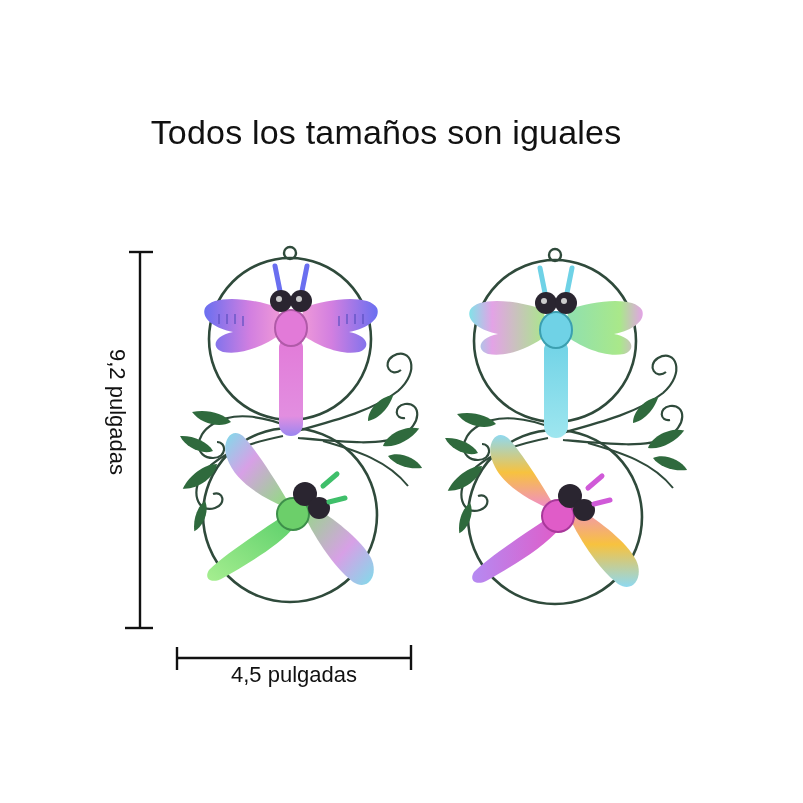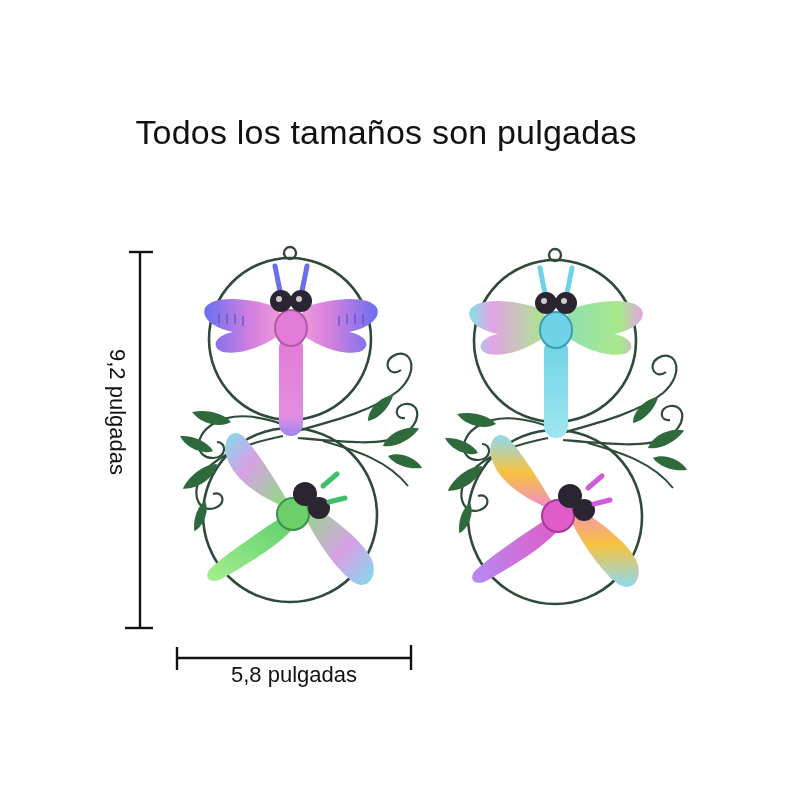--- a/index.html
+++ b/index.html
@@ -20,21 +20,21 @@
     }
     .hlabel {
       position: absolute; left: 177px; top: 662px; width: 234px; text-align: center;
       font-size: 22px; color: #111;
     }
     svg.art { position: absolute; left: 0; top: 0; }
   </style>
 </head>
 <body>
 
-<div class="title">Todos los tamaños son pulgadas</div>
+<div class="title">Todos los tamaños son iguales</div>
 
 <svg class="art" width="803" height="803" viewBox="0 0 803 803">
   <defs>
     <linearGradient id="gWingL1" x1="0" x2="1">
       <stop offset="0" stop-color="#6a6ff0"></stop>
         <stop offset="0.6" stop-color="#d27fe0"></stop>
         <stop offset="1" stop-color="#f09ad8"></stop>
     </linearGradient>
     <linearGradient id="gWingR1" x1="1" x2="0">
       <stop offset="0" stop-color="#6a6ff0"></stop>
@@ -185,13 +185,13 @@
   <g stroke="#111" stroke-width="2.4">
     <line x1="177" y1="658" x2="411" y2="658"></line>
     <line x1="177" y1="647" x2="177" y2="670"></line>
     <line x1="411" y1="645" x2="411" y2="670"></line>
   </g>
 </svg>
 
 <div class="vlabel">
   <span>9,2 pulgadas</span>
 </div>
-<div class="hlabel">5,8 pulgadas</div>
+<div class="hlabel">4,5 pulgadas</div>
 
 </body></html>

